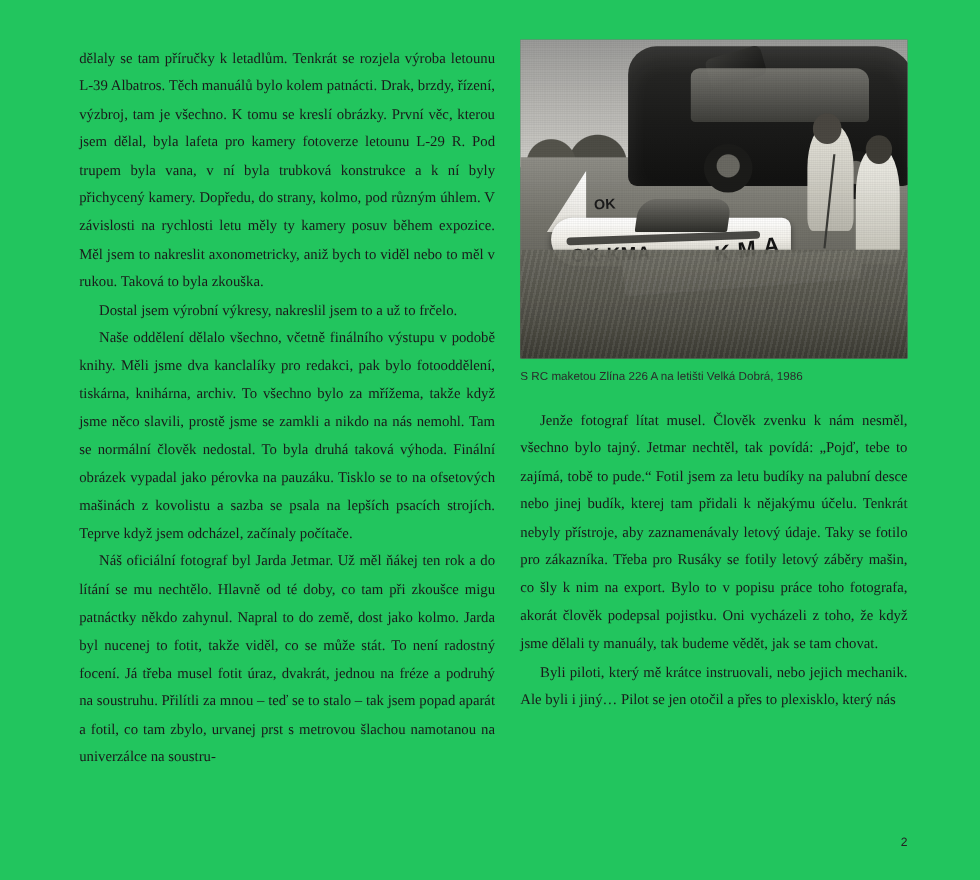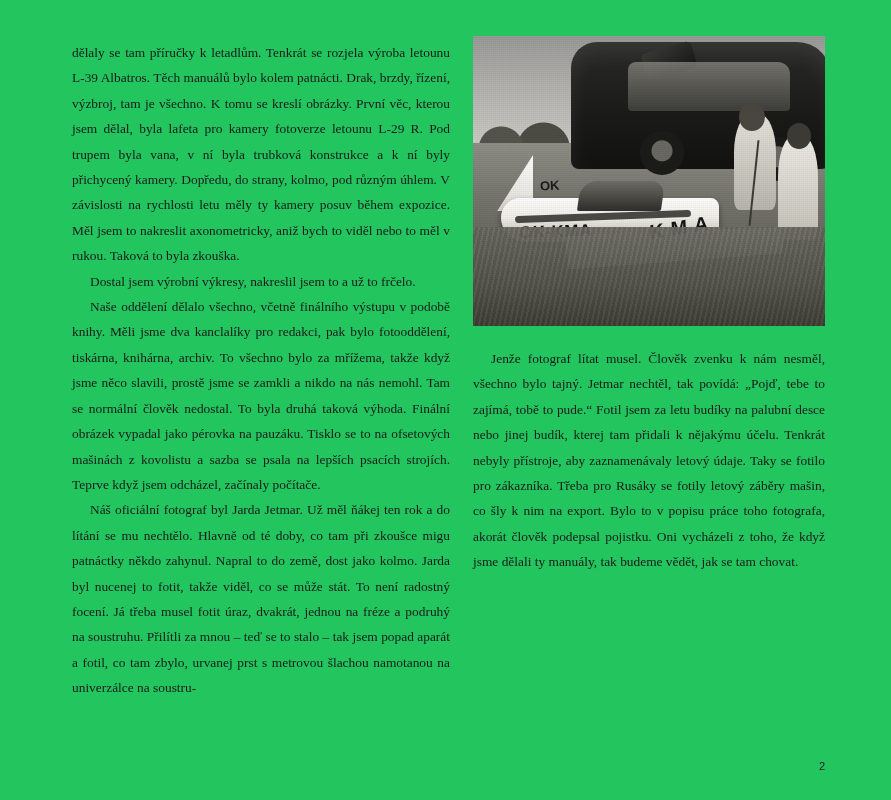--- a/index.html
+++ b/index.html
@@ -307,20 +307,22 @@
         <div class="ph-stripe"></div>
         <div class="ph-reg3">OK</div>
         <div class="ph-reg">OK-KMA</div>
         <div class="ph-reg2">KMA</div>
 
         <div class="ph-grass"></div>
         <div class="ph-grain"></div>
       </div>
     </div>
 
+    <p class="caption">S RC maketou Zlína 226 A na letišti Velká Dobrá, 1986</p>
 
     <div class="right-text">
       <p class="body indent">Jenže fotograf lítat musel. Člověk zvenku k nám nesměl, všechno bylo tajný. Jetmar nechtěl, tak povídá: „Pojď, tebe to zajímá, tobě to pude.“ Fotil jsem za letu budíky na palubní desce nebo jinej budík, kterej tam přidali k nějakýmu účelu. Tenkrát nebyly přístroje, aby zaznamenávaly letový údaje. Taky se fotilo pro zákazníka. Třeba pro Rusáky se fotily letový záběry mašin, co šly k nim na export. Bylo to v popisu práce toho fotografa, akorát člověk podepsal pojistku. Oni vycházeli z toho, že když jsme dělali ty manuály, tak budeme vědět, jak se tam chovat.</p>
+      <p class="body indent">Byli piloti, který mě krátce instruovali, nebo jejich mechanik. Ale byli i jiný… Pilot se jen otočil a přes to plexisklo, který nás</p>
     </div>
   </div>
 
   <div class="folio">2</div>
 </div>
 
 </body></html>

